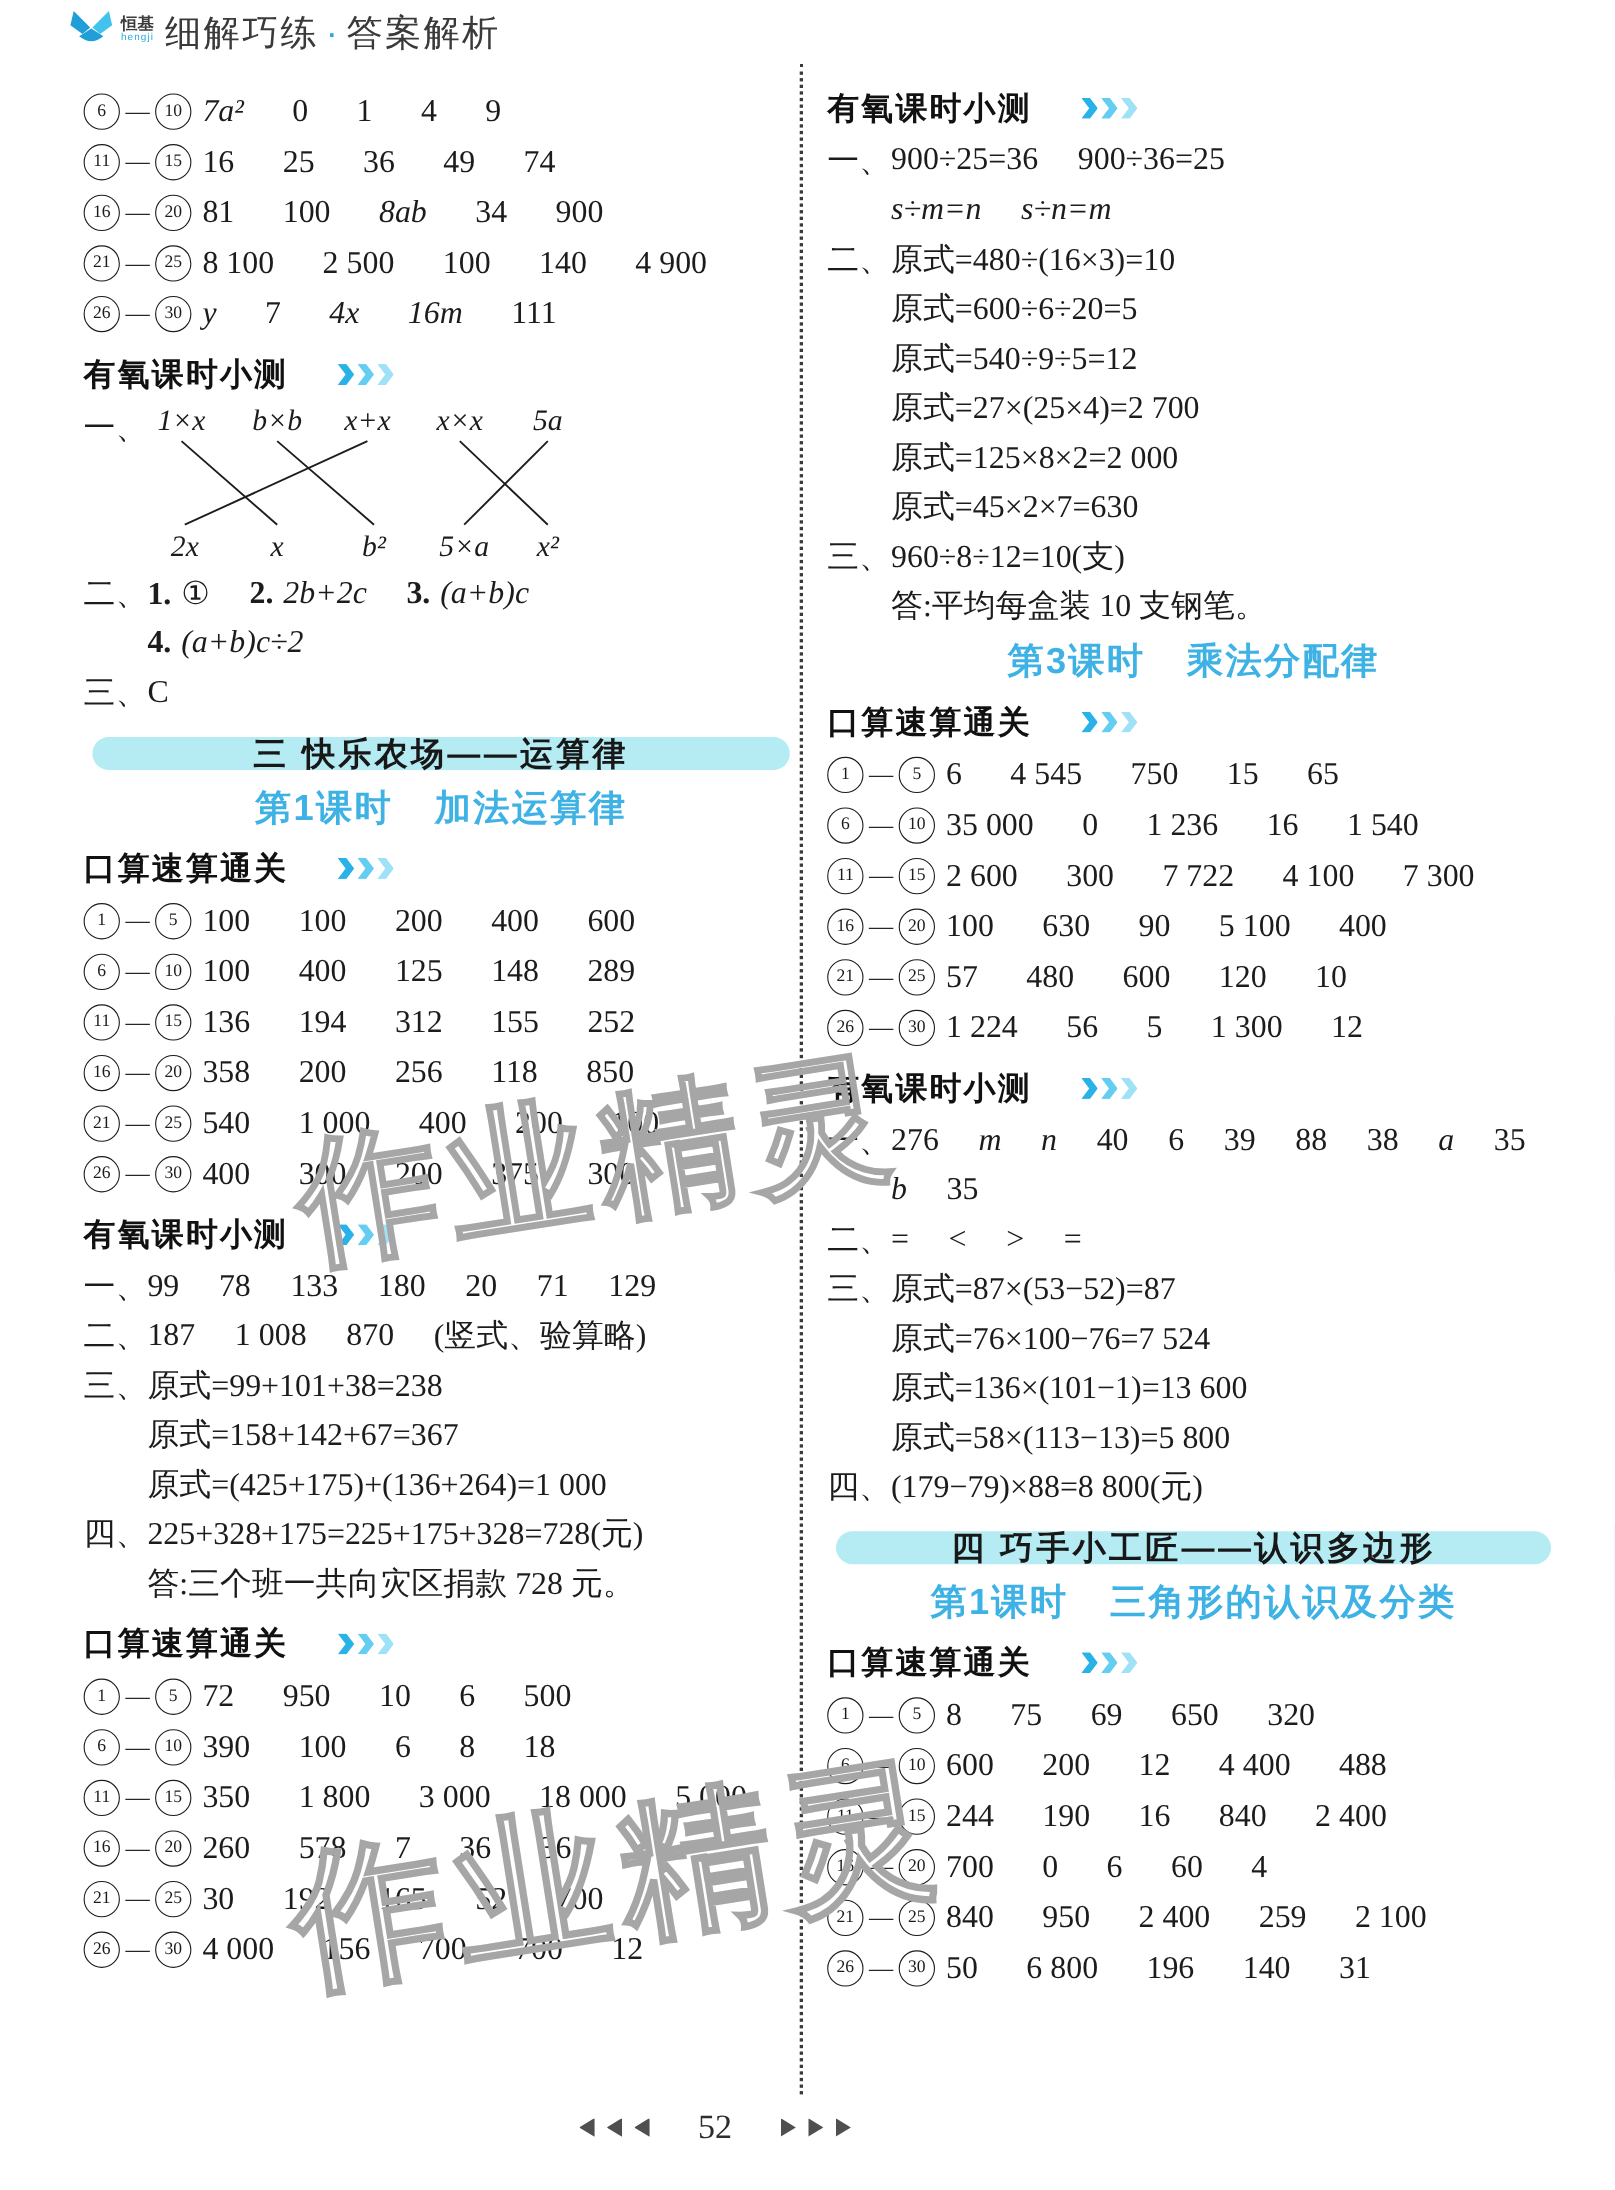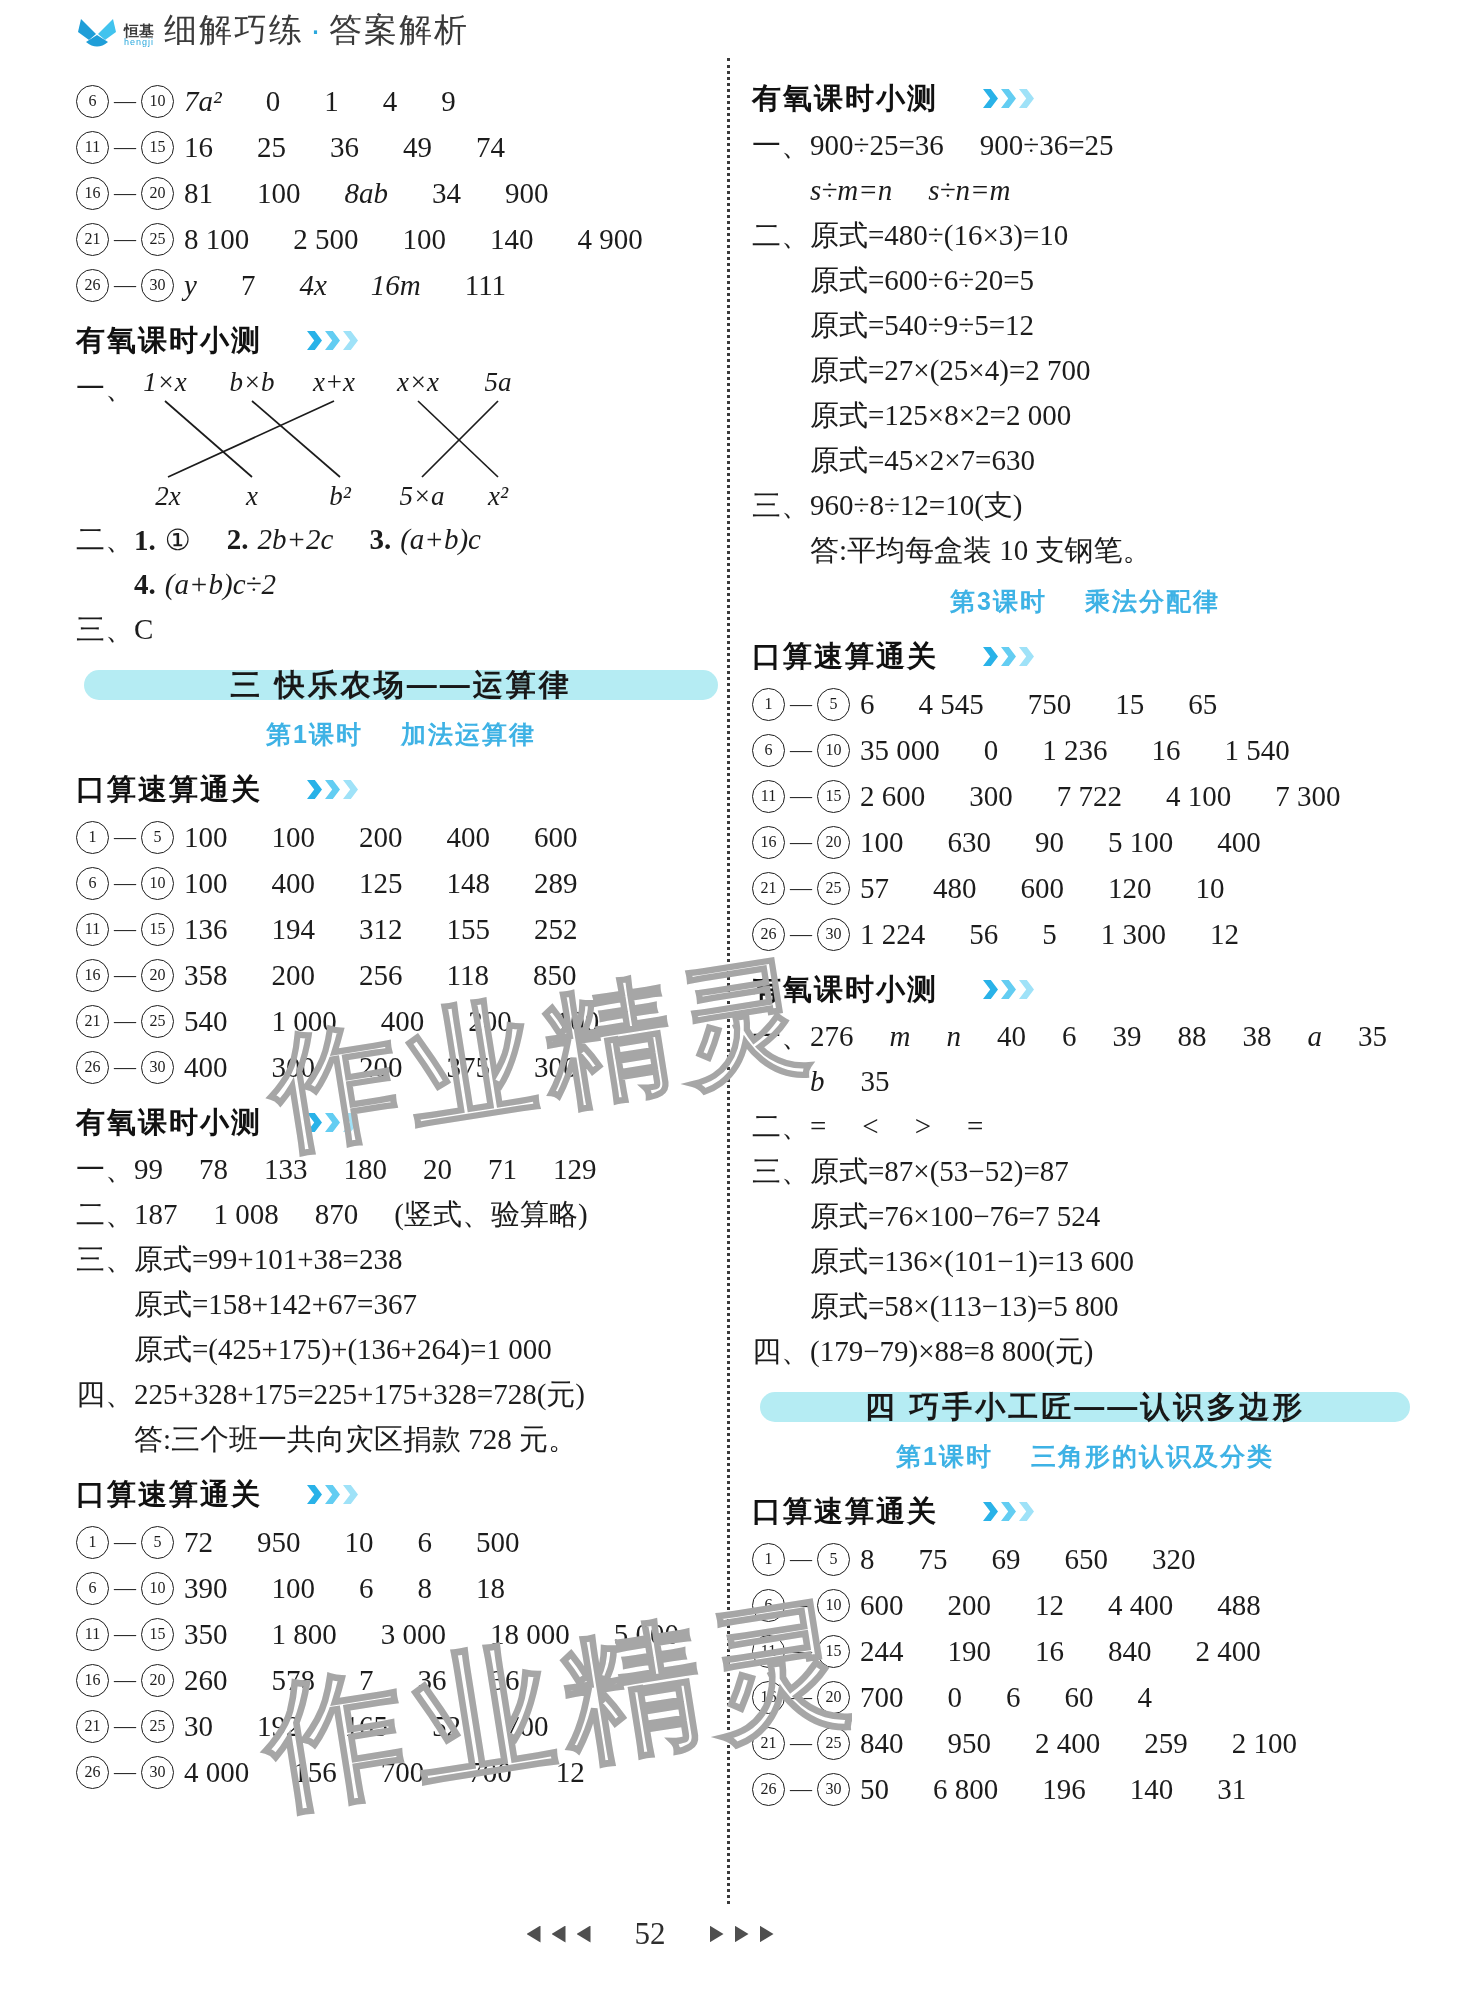--- a/index.html
+++ b/index.html
@@ -1,19 +1,19 @@
 <!DOCTYPE html>
 <html><head>
 <meta charset="utf-8">
 <style>
   html,body{margin:0;padding:0;background:#e8e8e8;}
   .page{position:relative;width:1468px;height:1991px;background:#ffffff;overflow:hidden;
         font-family:"Liberation Serif","DejaVu Serif",serif;color:#1c1c1c;}
   
-  .hdr{position:absolute;left:76px;top:8px;display:flex;align-items:flex-end;gap:10px;}
+  .hdr{position:absolute;left:62px;top:8px;display:flex;align-items:flex-start;gap:10px;}
   .logo-wrap{display:flex;align-items:center;gap:6px;}
   .logo-txt{display:flex;flex-direction:column;line-height:1;}
   .logo-cn{font-family:"Liberation Sans",sans-serif;font-weight:bold;font-size:15px;color:#3b3b3b;}
   .logo-en{font-family:Liberation Sans, sans-serif;font-size:9px;color:#2aa8dd;letter-spacing:1px;}
   .hdr-title{font-family:"Liberation Sans",sans-serif;font-weight:normal;font-size:33px;color:#3a3a3a;letter-spacing:2px;}
   .hdr-dot{color:#2aa8dd;margin:0 6px;}
   
   .col{position:absolute;width:650px;}
   .col-left{left:76px;top:78px;}
   .col-right{left:752px;top:66px;width:666px;}
@@ -31,21 +31,21 @@
   .sub-label{font-family:"Liberation Sans",sans-serif;font-weight:bold;font-size:29px;color:#111;letter-spacing:2px;}
   .chev{display:inline-flex;margin-left:14px;gap:3px;}
   .chev i{display:block;width:15px;height:19px;clip-path:polygon(0 0,52% 0,100% 50%,52% 100%,0 100%,48% 50%);}
   .chev i:nth-child(1){background:#29b2e8;}
   .chev i:nth-child(2){background:#63cdf2;}
   .chev i:nth-child(3){background:#9fe2f8;}
   .chapter{height:30px;margin:18px 8px 12px 8px;background:#b5ecf3;border-radius:21px;
            display:flex;align-items:center;justify-content:center;
            font-family:"Liberation Sans",sans-serif;font-weight:bold;font-size:30px;color:#181818;letter-spacing:3px;}
   .lesson{height:45px;margin:6px 0 2px 0;display:flex;align-items:center;justify-content:center;gap:38px;
-          font-family:"Liberation Sans",sans-serif;font-weight:bold;font-size:25px;color:#3eb2e5;letter-spacing:2px;}
+          font-family:"Liberation Sans",sans-serif;font-weight:bold;font-size:33px;color:#3eb2e5;letter-spacing:2px;}
   .line{min-height:45px;display:flex;align-items:center;font-size:29px;}
   .line .lab{flex:0 0 auto;white-space:nowrap;}
   .line.ind{padding-left:58px;}
   .part{margin-right:36px;white-space:nowrap;display:inline-flex;align-items:baseline;}
   .mark{font-weight:bold;margin-right:9px;}
   
   .match{position:relative;height:148px;margin:2px 0 4px 0;}
   .match .lab{position:absolute;left:0;top:4px;font-size:29px;}
   .match svg{position:absolute;left:54px;top:0;}
   .match text{font-size:27px;font-style:italic;font-family:"Liberation Serif",serif;fill:#1c1c1c;}

